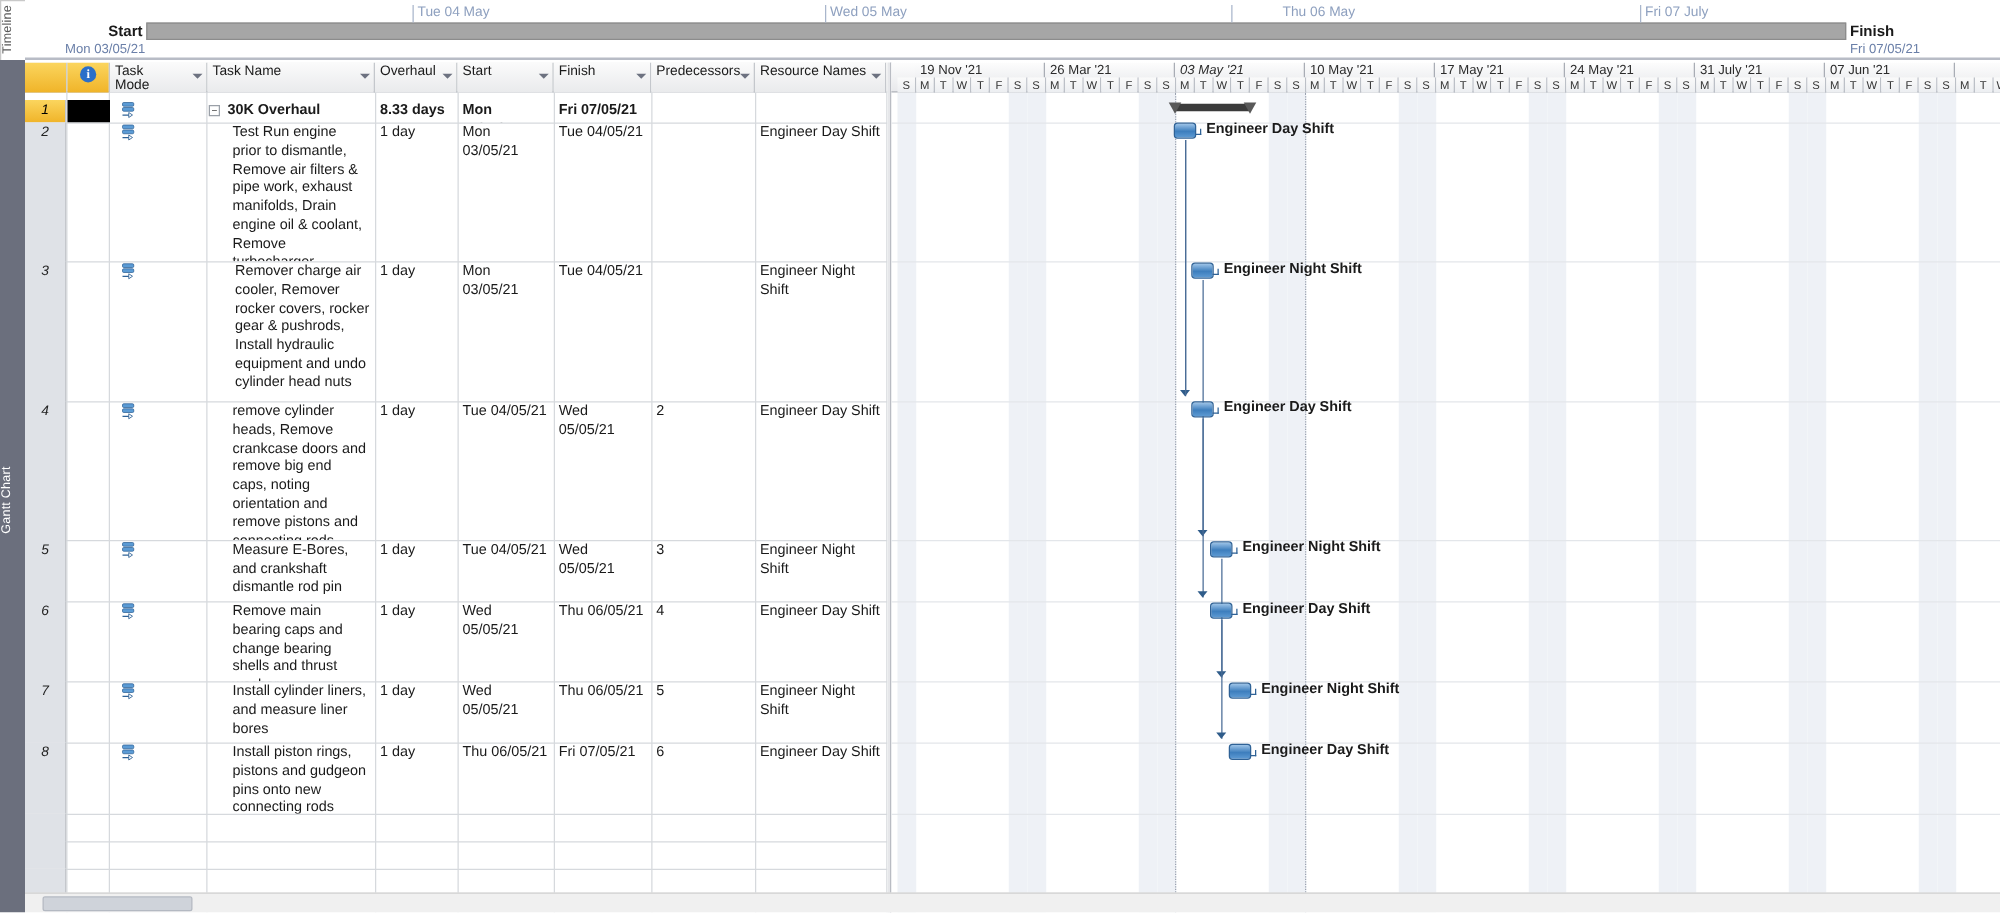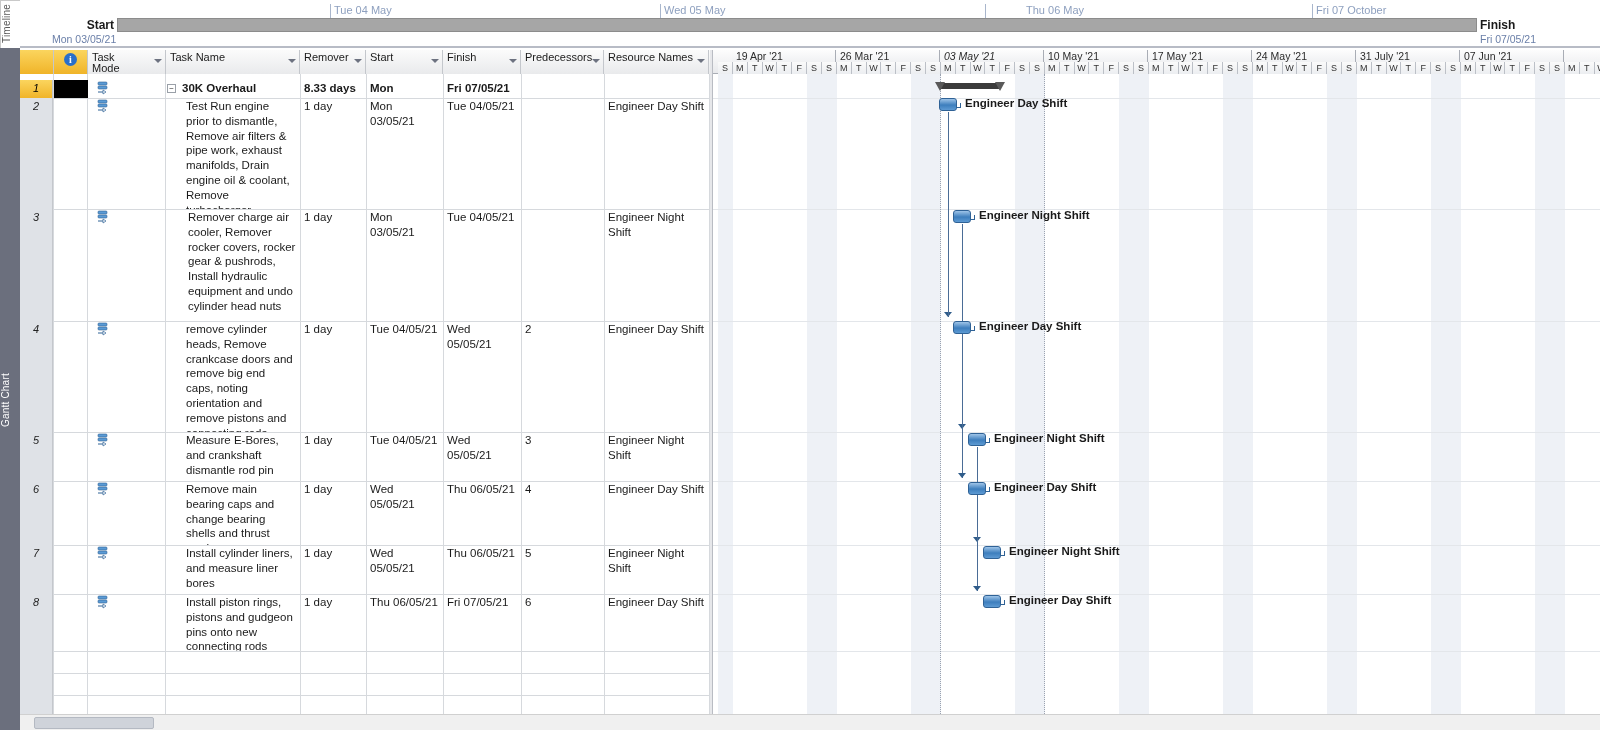--- a/index.html
+++ b/index.html
@@ -302,40 +302,40 @@
   <div class="timeline-band">
     <div class="tl-start-label">Start</div>
     <div class="tl-start-date">Mon 03/05/21</div>
     <div class="tl-bar"></div>
     <div class="tl-finish-label">Finish</div>
     <div class="tl-finish-date">Fri 07/05/21</div>
     <div id="tl-ticks">
         <div class="tl-tick" style="left: 310px;">Tue 04 May</div>
         <div class="tl-tick" style="left: 640px;">Wed 05 May</div>
         <div class="tl-tick" style="left: 965px; padding-left: 40px;">Thu 06 May</div>
-        <div class="tl-tick" style="left: 1292px;">Fri 07 October</div>
+        <div class="tl-tick" style="left: 1292px;">Fri 07 July</div>
       </div>
   </div>
 
   <div class="table-pane">
     <div class="hdr-row">
       <div class="hcell sel" style="left:0;width:34px;"></div>
       <div class="hcell info" style="left:34px;width:34px;">
         <span class="info-glyph">i</span>
       </div>
       <div class="hcell" style="left:68px;width:78px;">
         <span style="display:inline-block;width:40px;">Task Mode</span>
         <span class="arrow"></span>
       </div>
       <div class="hcell" style="left:146px;width:134px;">
         <span>Task Name</span>
         <span class="arrow"></span>
       </div>
       <div class="hcell" style="left:280px;width:66px;">
-        <span>Remover</span>
+        <span>Overhaul</span>
         <span class="arrow"></span>
       </div>
       <div class="hcell" style="left:346px;width:77px;">
         <span>Start</span>
         <span class="arrow"></span>
       </div>
       <div class="hcell" style="left:423px;width:78px;">
         <span>Finish</span>
         <span class="arrow"></span>
       </div>
@@ -559,21 +559,21 @@
           <span class="nub"></span>
         </div>
         <div class="bar-label" style="left: 296px; top: 495px;">Engineer Night Shift</div>
         <div class="bar-task" style="left: 270px; top: 545px; width: 18px;">
           <span class="nub"></span>
         </div>
         <div class="bar-label" style="left: 296px; top: 544px;">Engineer Day Shift</div>
       </div>
     <div class="g-hdr">
       <div id="g-weeks">
-          <div class="g-week" style="left: 19px; width: 104px;">19 Apr '21</div>
+          <div class="g-week" style="left: 19px; width: 104px;">19 Nov '21</div>
           <div class="g-week" style="left: 123px; width: 104px;">26 Mar '21</div>
           <div class="g-week" style="left: 227px; width: 104px; font-style: italic;">03 May '21</div>
           <div class="g-week" style="left: 331px; width: 104px;">10 May '21</div>
           <div class="g-week" style="left: 435px; width: 104px;">17 May '21</div>
           <div class="g-week" style="left: 539px; width: 104px;">24 May '21</div>
           <div class="g-week" style="left: 643px; width: 104px;">31 July '21</div>
           <div class="g-week" style="left: 747px; width: 104px;">07 Jun '21</div>
         </div>
       <div id="g-days">
           <div class="g-day" style="left: 5px; width: 14.857px;">S</div>

